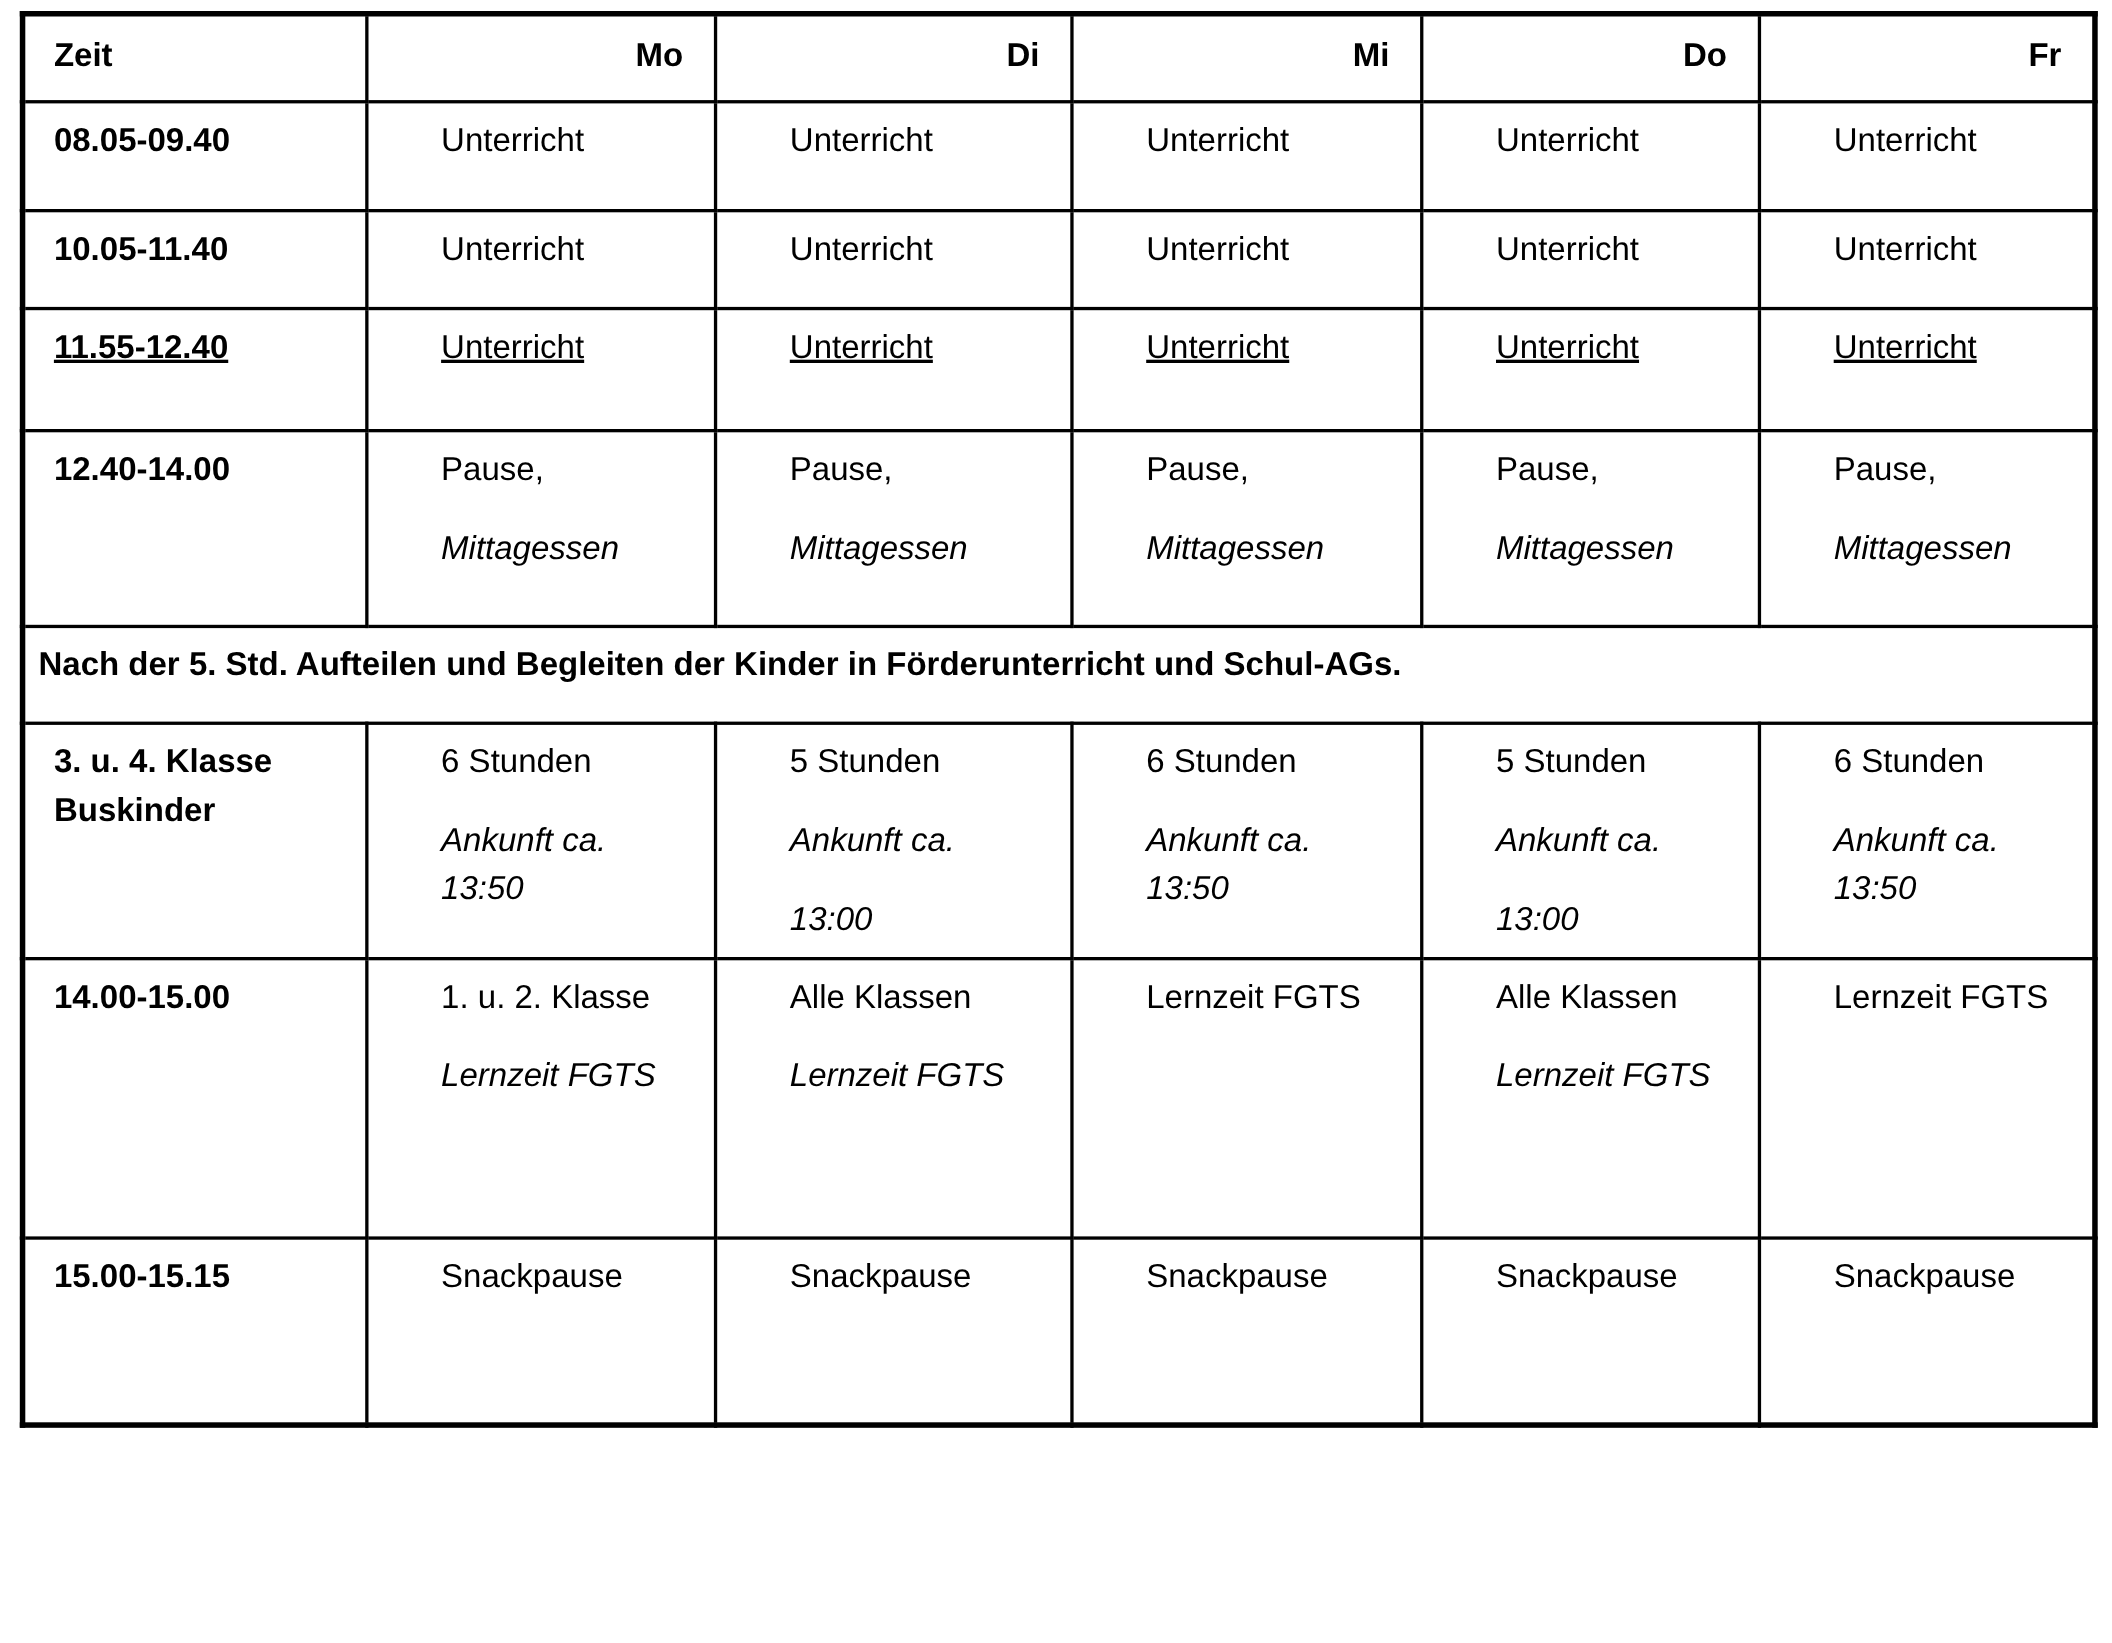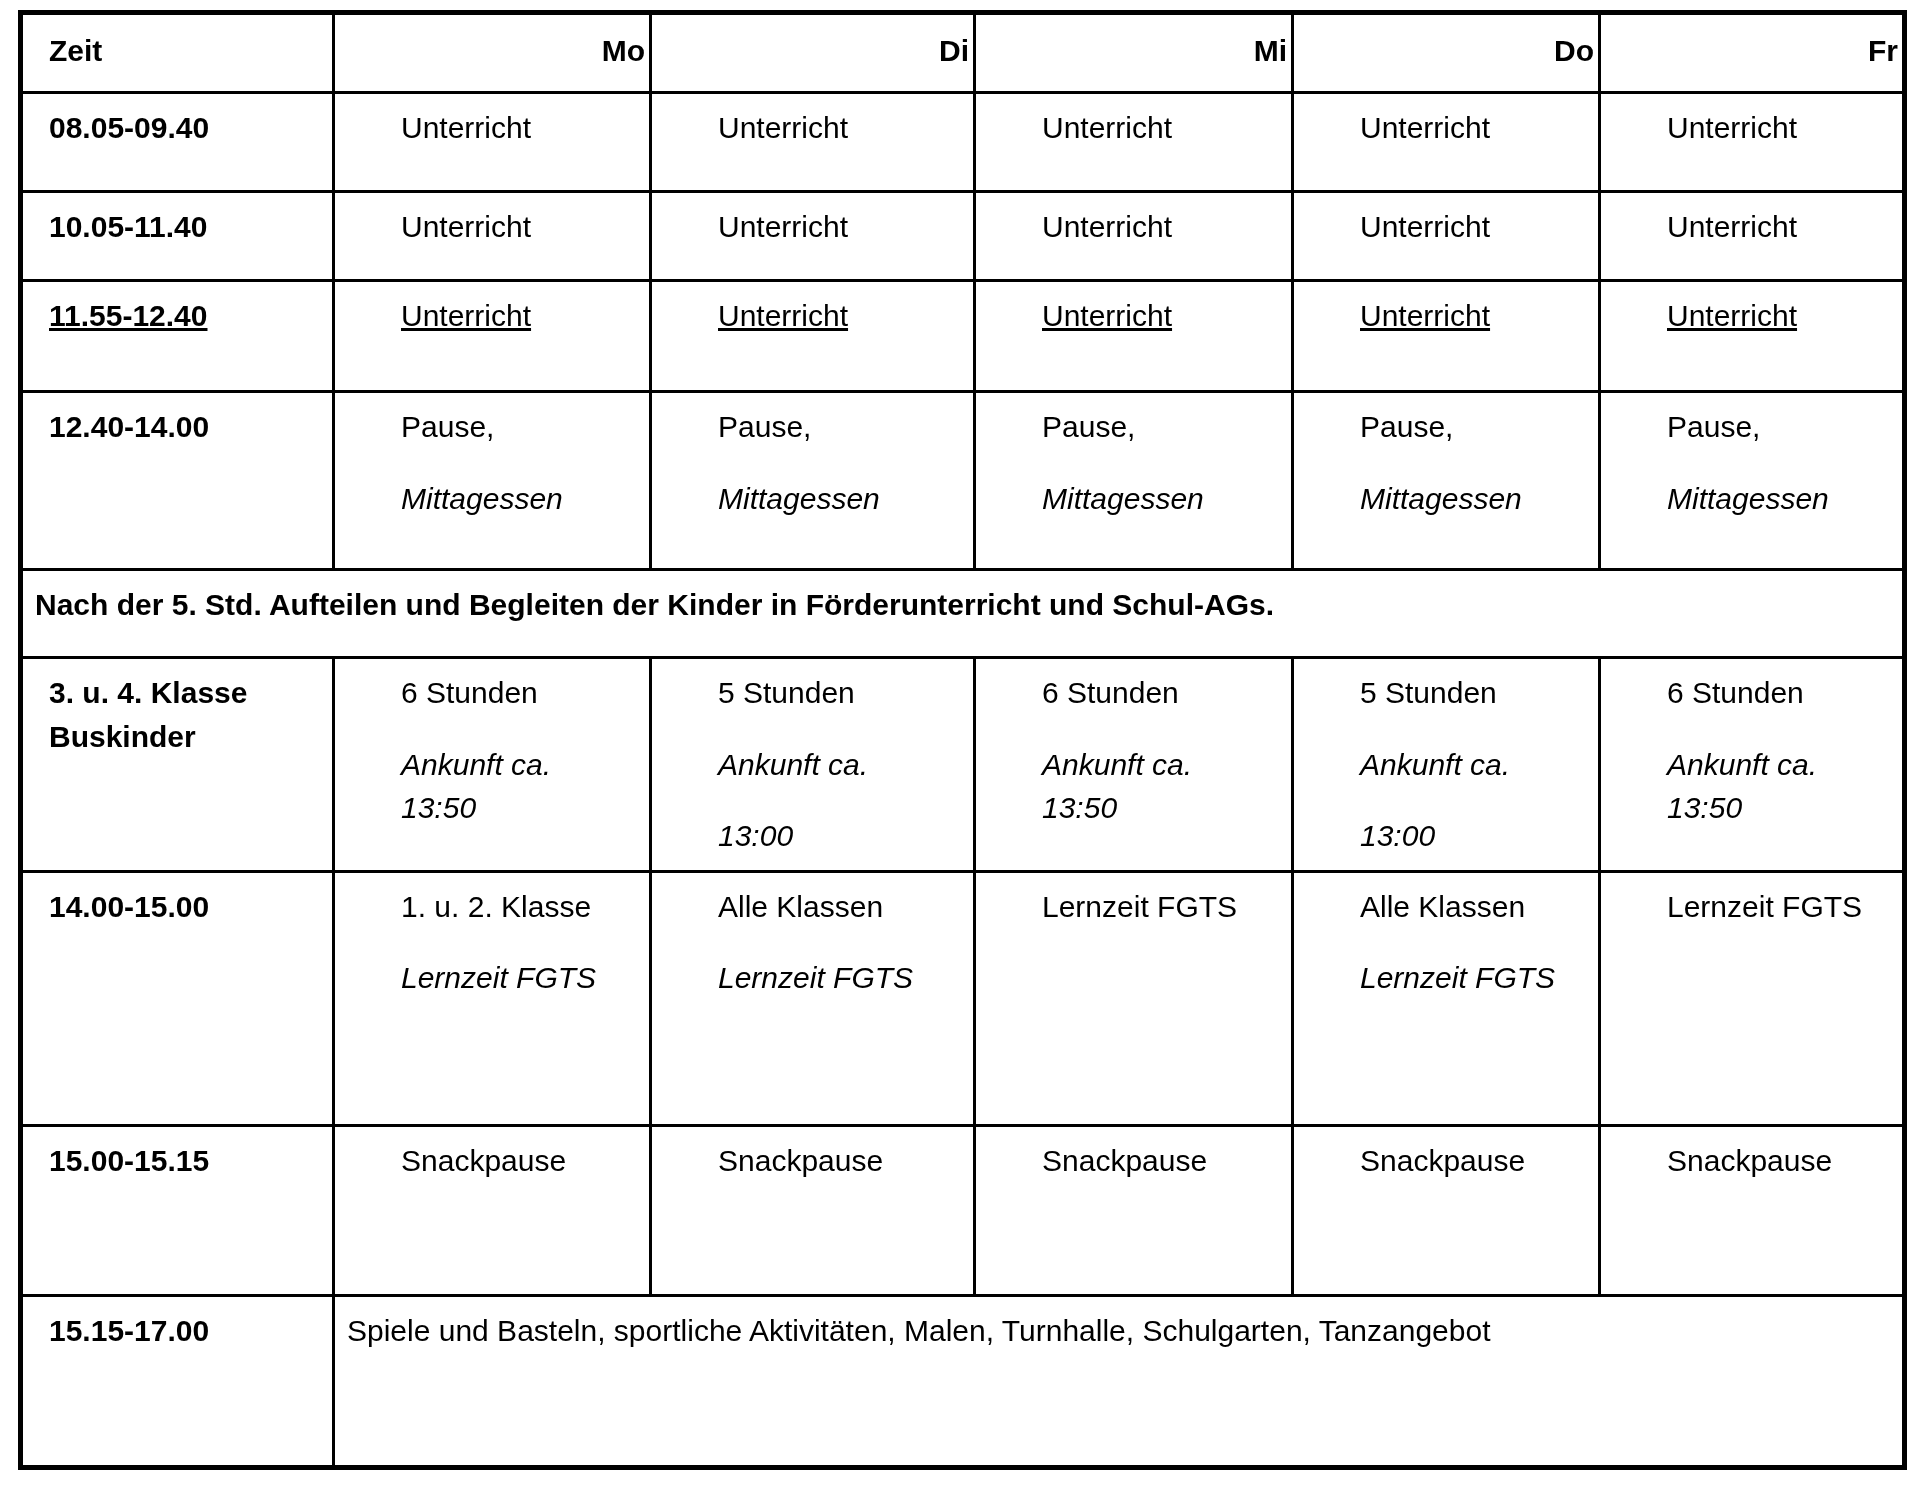--- a/index.html
+++ b/index.html
@@ -20,21 +20,21 @@
     width: 1884px;
     margin: 10px 18px;
     border: 5px solid #000;
   }
   th, td {
     border: 3px solid #000;
     vertical-align: top;
     text-align: left;
     font-size: 30px;
     line-height: 1.45;
-    padding: 12px 4px 12px 26px;
+    padding: 12px 28px 12px 26px;
     overflow: hidden;
   }
   th {
     font-weight: 700;
     text-align: right;
     padding-top: 14px;
   }
   th.first { text-align: left; }
   td.time {
     font-weight: 700;
@@ -232,18 +232,14 @@
         <td>
           <div class="para">Snackpause</div>
         </td>
         <td>
           <div class="para">Snackpause</div>
         </td>
         <td>
           <div class="para">Snackpause</div>
         </td>
       </tr>
-      <tr>
-        <td class="time">15.15-17.00</td>
-        <td colspan="5" class="merged">Spiele und Basteln, sportliche Aktivitäten, Malen, Turnhalle, Schulgarten, Tanzangebot</td>
-      </tr>
     </tbody>
 </table>
 
 </body></html>

